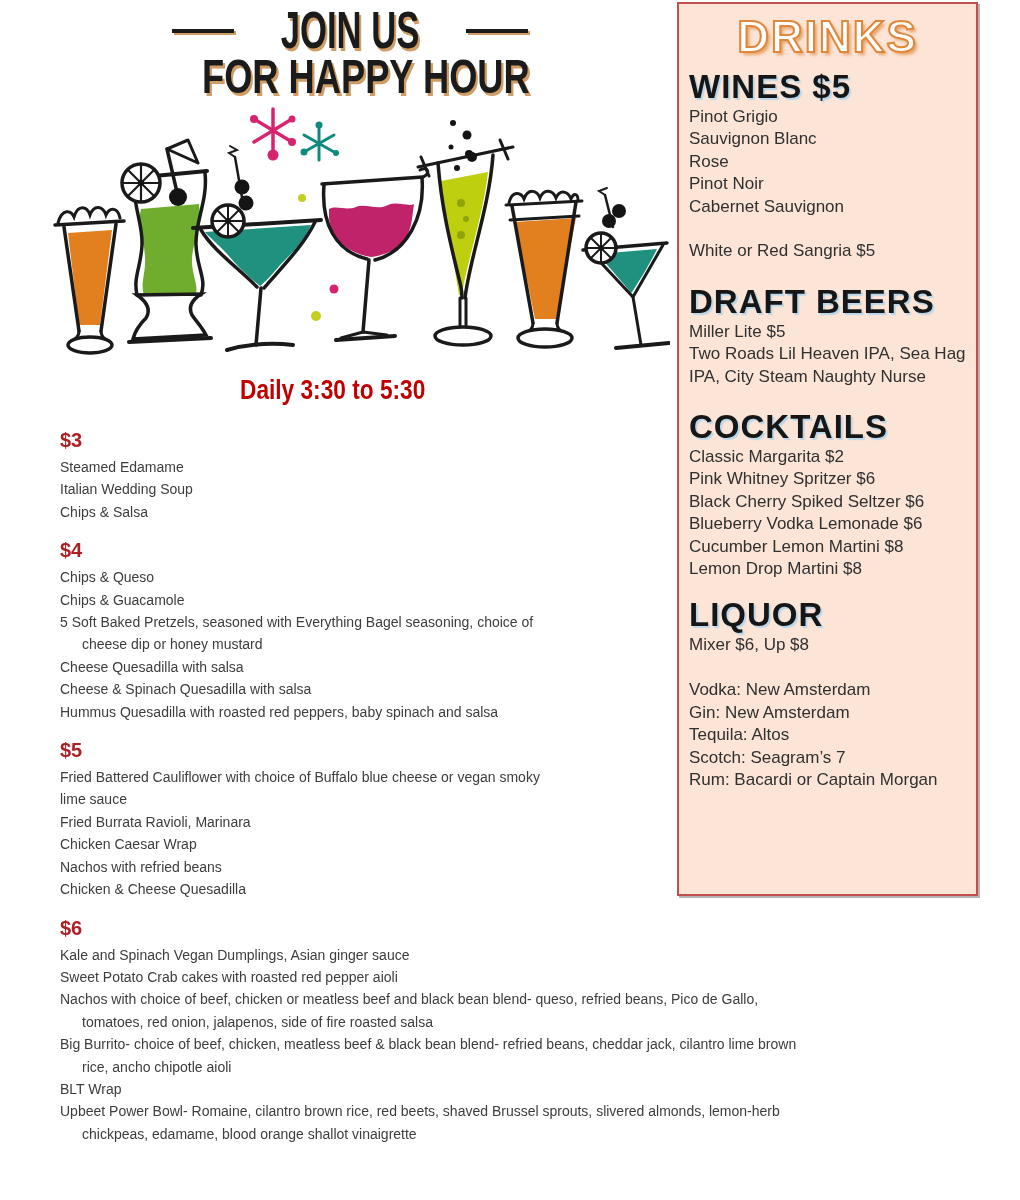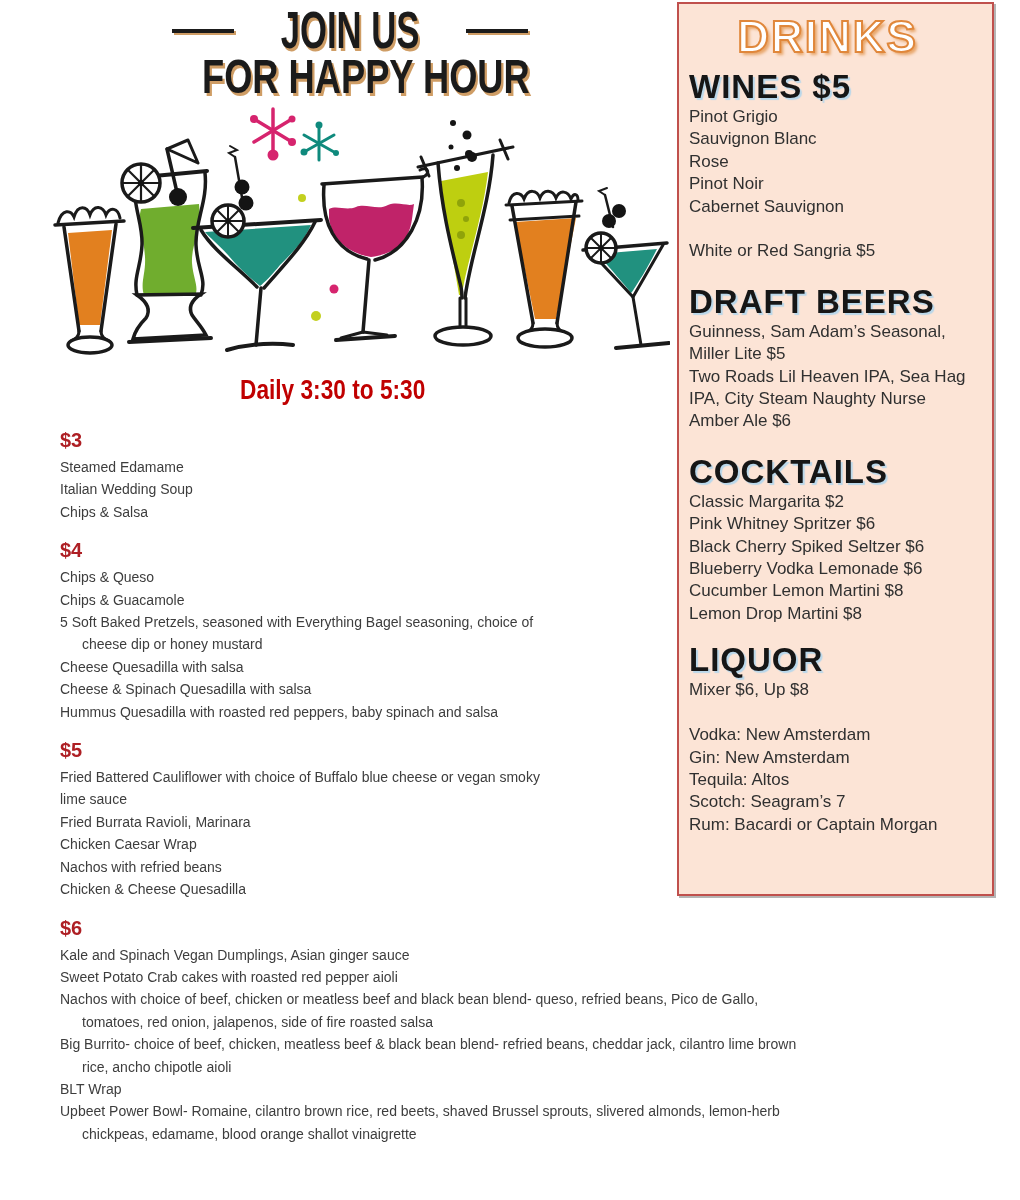--- a/index.html
+++ b/index.html
@@ -45,21 +45,21 @@
   .price-label{font-size:20px;font-weight:800;color:var(--c-price_red);height:28px;line-height:24px;}
   .food-line{font-size:14px;line-height:22.4px;white-space:nowrap;}
   .indent{padding-left:22px;}
   .gap{height:22.4px;}
   .squiggle{text-decoration-style:wavy;
       text-decoration-color:#c00000;text-decoration-thickness:1px;text-underline-offset:3px;}
 
   
   .drinks-panel{position:absolute;left:677px;top:2px;width:277px;height:874px;
       background:var(--c-panel_bg);border:2px solid var(--c-panel_border);
-      box-shadow:2px 2px 0 #b5b5b5;padding:6px 26px 10px 10px;}
+      box-shadow:2px 2px 0 #b5b5b5;padding:6px 10px 10px 10px;}
   .drinks-title{text-align:center;font-size:44px;font-weight:800;letter-spacing:2px;color:#fff;
       -webkit-text-stroke:2px var(--c-drinks_orange);line-height:50px;margin-top:2px;
       text-shadow:3px 3px 3px #e8a76c;}
   .drinks-section{margin-top:24px;}
   .drinks-section:first-child{margin-top:10px;}
   .drinks-section:nth-child(4){margin-top:20px;}
   .drinks-header{font-size:33px;font-weight:700;letter-spacing:1px;color:#161616;line-height:30px;
       margin-bottom:4px;text-shadow:2px 2px 1px var(--c-blue_shadow);}
   .drink-line{font-size:17px;line-height:22.4px;color:#303030;}
 </style>
@@ -283,25 +283,23 @@
             <div class="drink-line">Pinot Noir</div>
             <div class="drink-line">Cabernet Sauvignon</div>
             <div class="drink-line gap"></div>
             <div class="drink-line">White or Red Sangria $5</div>
           </div>
   </div>
 
   <div class="drinks-section">
     <div class="drinks-header">DRAFT BEERS</div>
     <div class="drink-lines">
-            <div class="drink-line">Guinness, Sam Adam’s Seasonal,</div>
             <div class="drink-line">Miller Lite $5</div>
             <div class="drink-line">Two Roads Lil Heaven IPA, Sea Hag</div>
             <div class="drink-line">IPA, City Steam Naughty Nurse</div>
-            <div class="drink-line">Amber Ale $6</div>
           </div>
   </div>
 
   <div class="drinks-section">
     <div class="drinks-header">COCKTAILS</div>
     <div class="drink-lines">
             <div class="drink-line">Classic Margarita $2</div>
             <div class="drink-line">Pink Whitney Spritzer $6</div>
             <div class="drink-line">Black Cherry Spiked Seltzer $6</div>
             <div class="drink-line">Blueberry Vodka Lemonade $6</div>

